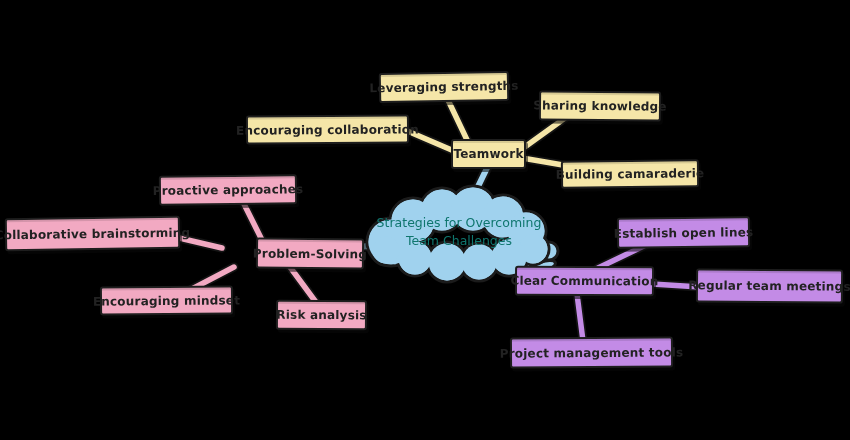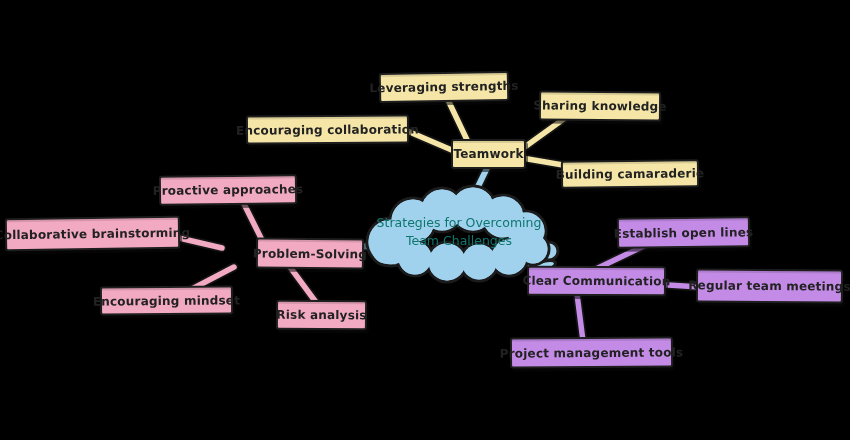--- a/index.html
+++ b/index.html
@@ -177,21 +177,21 @@
   <div class="node fill-pink" style="left:5px; top:217px; width:175px; height:33px; transform:rotate(-0.8deg);">
     <span class="node-label">Collaborative brainstorming</span>
   </div>
   <div class="node fill-pink" style="left:100px; top:286px; width:133px; height:29px; transform:rotate(-0.5deg);">
     <span class="node-label">Encouraging mindset</span>
   </div>
   <div class="node fill-pink" style="left:276px; top:300px; width:91px; height:30px; transform:rotate(0.4deg);">
     <span class="node-label">Risk analysis</span>
   </div>
 
-  <div class="node fill-purple" style="left:515px; top:266px; width:139px; height:30px; transform:rotate(0.3deg);margin-left:12px;">
+  <div class="node fill-purple" style="left:515px; top:266px; width:139px; height:30px; transform:rotate(0.3deg);">
     <span class="node-label">Clear Communication</span>
   </div>
   <div class="node fill-purple" style="left:617px; top:217px; width:133px; height:31px; transform:rotate(-0.6deg);">
     <span class="node-label">Establish open lines</span>
   </div>
   <div class="node fill-purple" style="left:696px; top:269px; width:147px; height:34px; transform:rotate(0.5deg);">
     <span class="node-label">Regular team meetings</span>
   </div>
   <div class="node fill-purple" style="left:510px; top:337px; width:163px; height:31px; transform:rotate(-0.4deg);">
     <span class="node-label">Project management tools</span>

